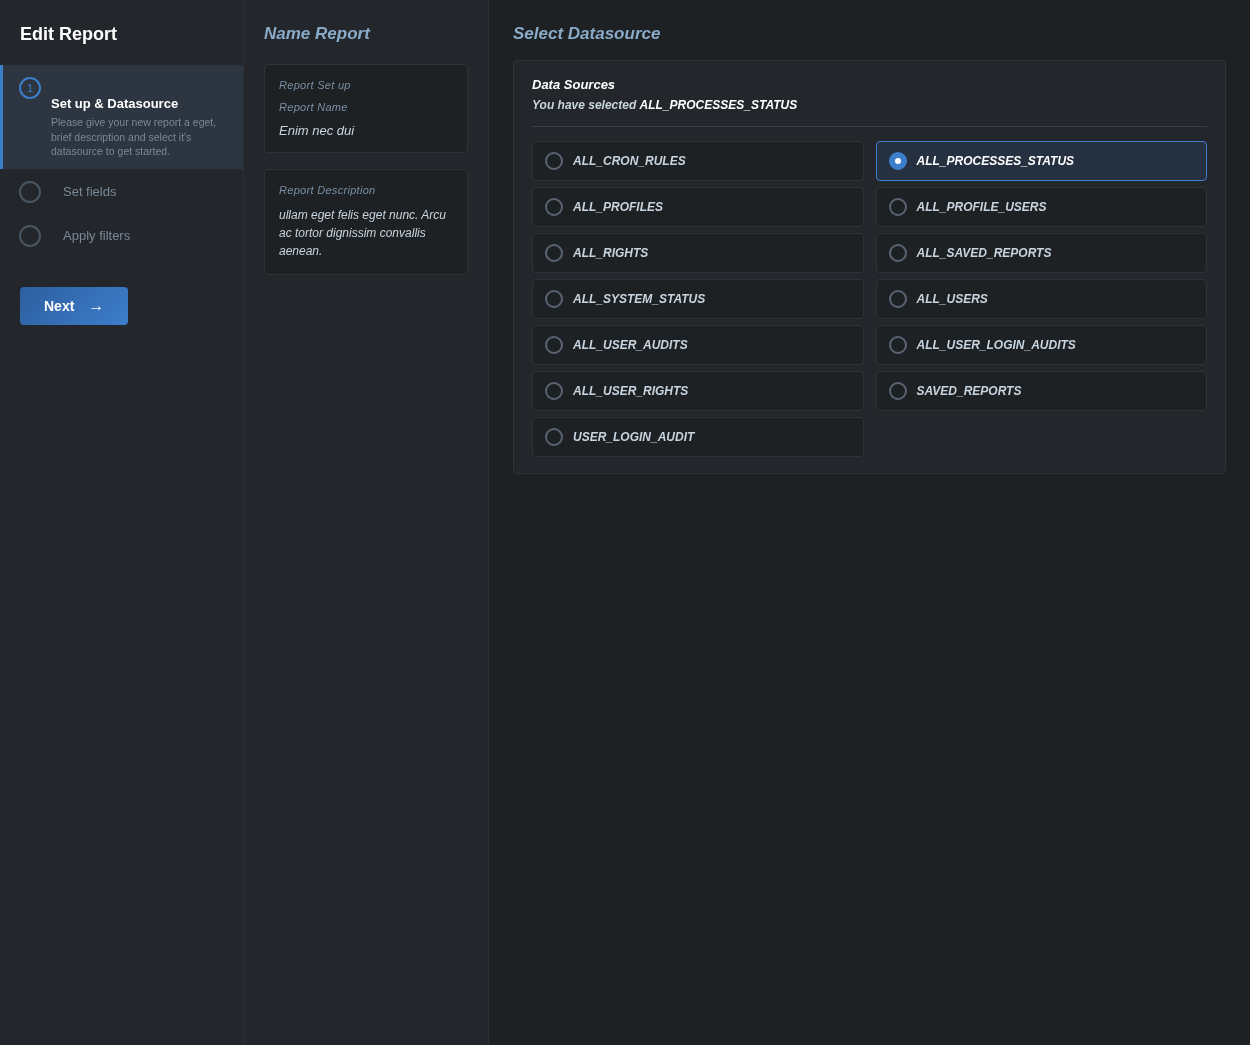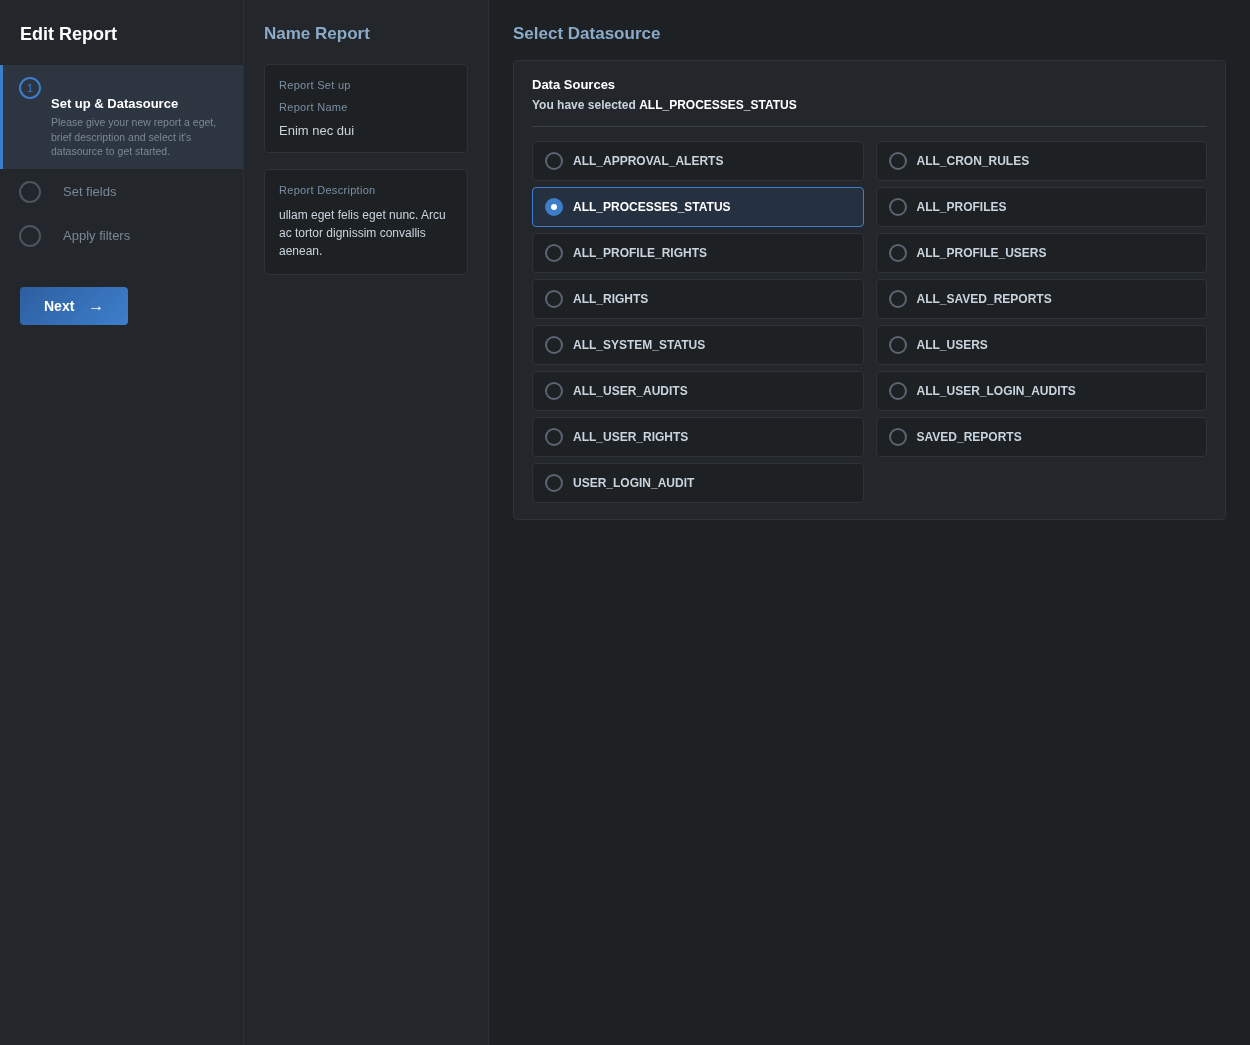--- a/index.html
+++ b/index.html
@@ -124,20 +124,21 @@
     }
     .next-btn .arrow {
       font-size: 16px;
     }
 
     
     .main-content {
       flex: 1;
       display: flex;
       overflow: hidden;
+      font-style: italic;
     }
 
     
     .name-report-panel {
       width: 245px;
       min-width: 245px;
       background: #23272b;
       border-right: 1px solid #2c3035;
       padding: 24px 20px;
       display: flex;
@@ -323,42 +324,34 @@
     <div class="panel-title">Select Datasource</div>
 
     <div class="datasource-box">
       <div class="datasource-box-title">Data Sources</div>
       <div class="datasource-selected-text">
         You have selected <span>ALL_PROCESSES_STATUS</span>
       </div>
       <div class="datasource-divider"></div>
 
       <div class="datasource-grid" id="datasource-grid">
-      <div class="datasource-option">
-            <div class="radio-circle"></div>
-            <span class="datasource-name">ALL_APPROVAL_ALERTS</span>
-          </div>
           <div class="datasource-option">
             <div class="radio-circle"></div>
             <span class="datasource-name">ALL_CRON_RULES</span>
           </div>
           <div class="datasource-option selected">
             <div class="radio-circle checked"></div>
             <span class="datasource-name">ALL_PROCESSES_STATUS</span>
           </div>
           <div class="datasource-option">
             <div class="radio-circle"></div>
             <span class="datasource-name">ALL_PROFILES</span>
           </div>
           <div class="datasource-option">
             <div class="radio-circle"></div>
-            <span class="datasource-name">ALL_PROFILE_RIGHTS</span>
-          </div>
-          <div class="datasource-option">
-            <div class="radio-circle"></div>
             <span class="datasource-name">ALL_PROFILE_USERS</span>
           </div>
           <div class="datasource-option">
             <div class="radio-circle"></div>
             <span class="datasource-name">ALL_RIGHTS</span>
           </div>
           <div class="datasource-option">
             <div class="radio-circle"></div>
             <span class="datasource-name">ALL_SAVED_REPORTS</span>
           </div>

